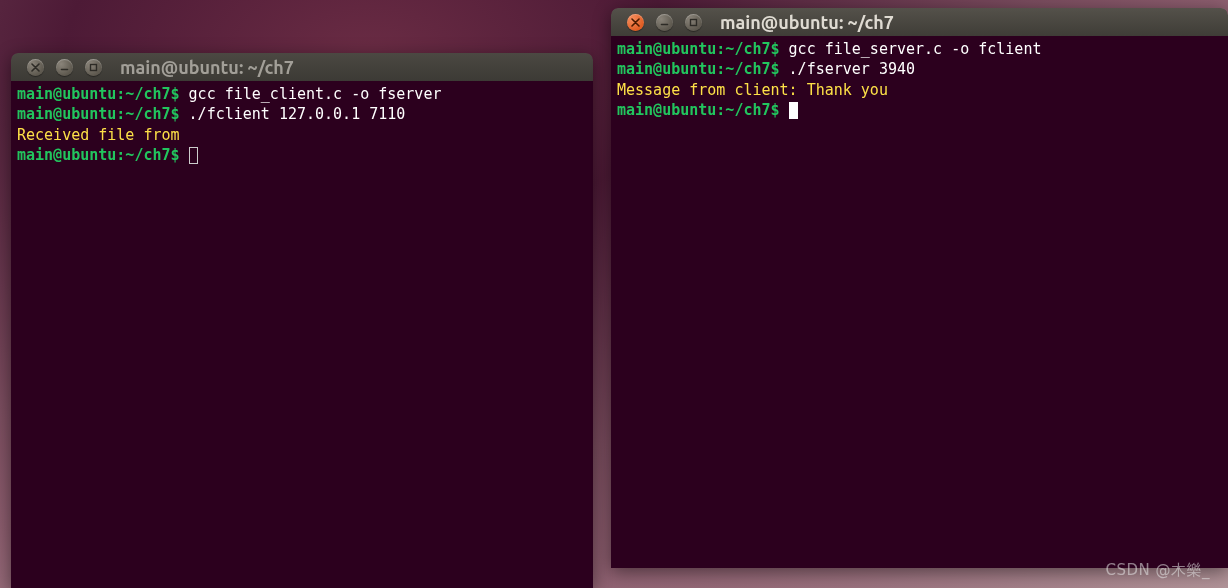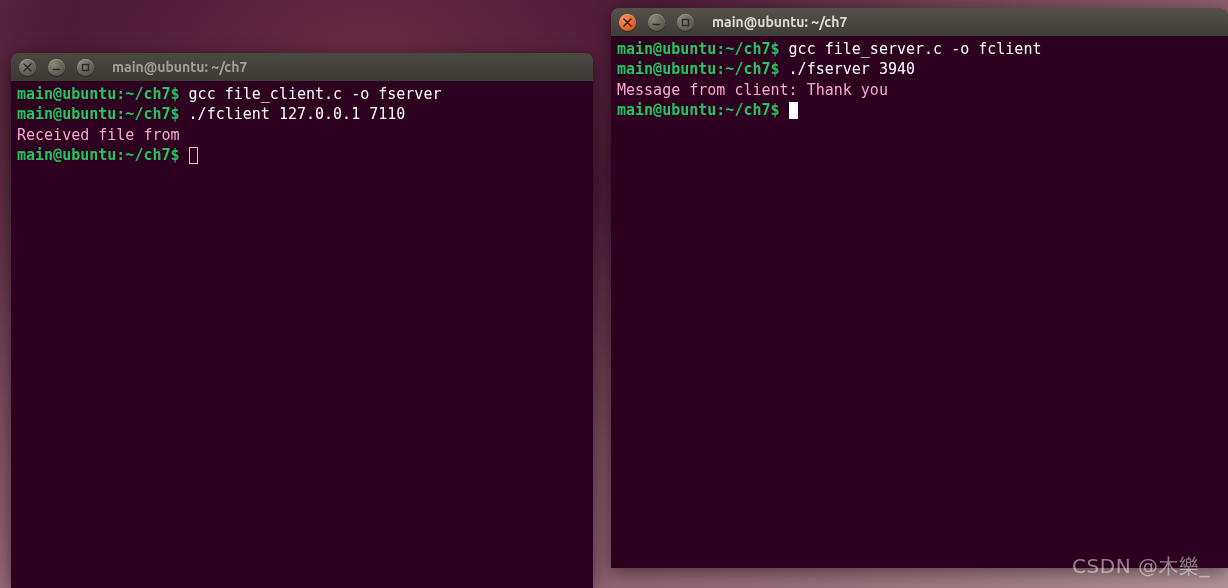--- a/index.html
+++ b/index.html
@@ -13,24 +13,24 @@
     position:absolute;
     border-radius:7px 7px 0 0;
     box-shadow:0 4px 18px rgba(0,0,0,0.45);
     display:flex;flex-direction:column;
     overflow:hidden;
   }
   .titlebar{
     height:28px;
     background:linear-gradient(to bottom,#54514a 0%,#3f3d37 100%);
     display:flex;align-items:center;
-    padding:0 8px;
+    padding:0 16px;
     gap:12px;
     border-radius:7px 7px 0 0;
-    color:#dfdbd2;font-size:14px;font-weight:bold;
+    color:#dfdbd2;font-size:18px;font-weight:bold;
     font-family:"Ubuntu","DejaVu Sans",sans-serif;
   }
   .titlebar.inactive{
     background:linear-gradient(to bottom,#4b4842 0%,#3c3a35 100%);
     color:#a29f98;
   }
   .winbtn{
     width:17px;height:17px;border-radius:50%;
     display:flex;align-items:center;justify-content:center;
     background:radial-gradient(circle at 30% 30%,#8a847a 0%,#5e594f 70%);
@@ -49,30 +49,30 @@
     background:#2c001e;
     color:#eee;
     font-size:15px;
     line-height:1.35;
     padding:3px 6px;
     white-space:pre;
     overflow:hidden;
   }
   .prompt{color:#22c55e;font-weight:bold}
   .cmd{color:#ffffff}
-  .out{color:#f9a8d4}
+  .out{color:#fde047}
   .cursor-block{
     display:inline-block;width:9px;height:17px;background:#ffffff;vertical-align:text-bottom;
   }
   .cursor-outline{
     display:inline-block;width:9px;height:17px;border:1px solid #ccc;box-sizing:border-box;vertical-align:text-bottom;
   }
   .watermark{
     position:absolute;right:18px;bottom:8px;
-    color:rgba(230,230,230,0.55);font-size:20px;
+    color:rgba(230,230,230,0.55);font-size:15px;
     font-family:"DejaVu Sans",sans-serif;
     letter-spacing:0.5px;
     pointer-events:none;
   }
 
   
   #win-left{left:11px;top:53px;width:582px;height:535px;}
   #win-right{left:611px;top:8px;width:617px;height:560px;}
 </style>
 </head>

